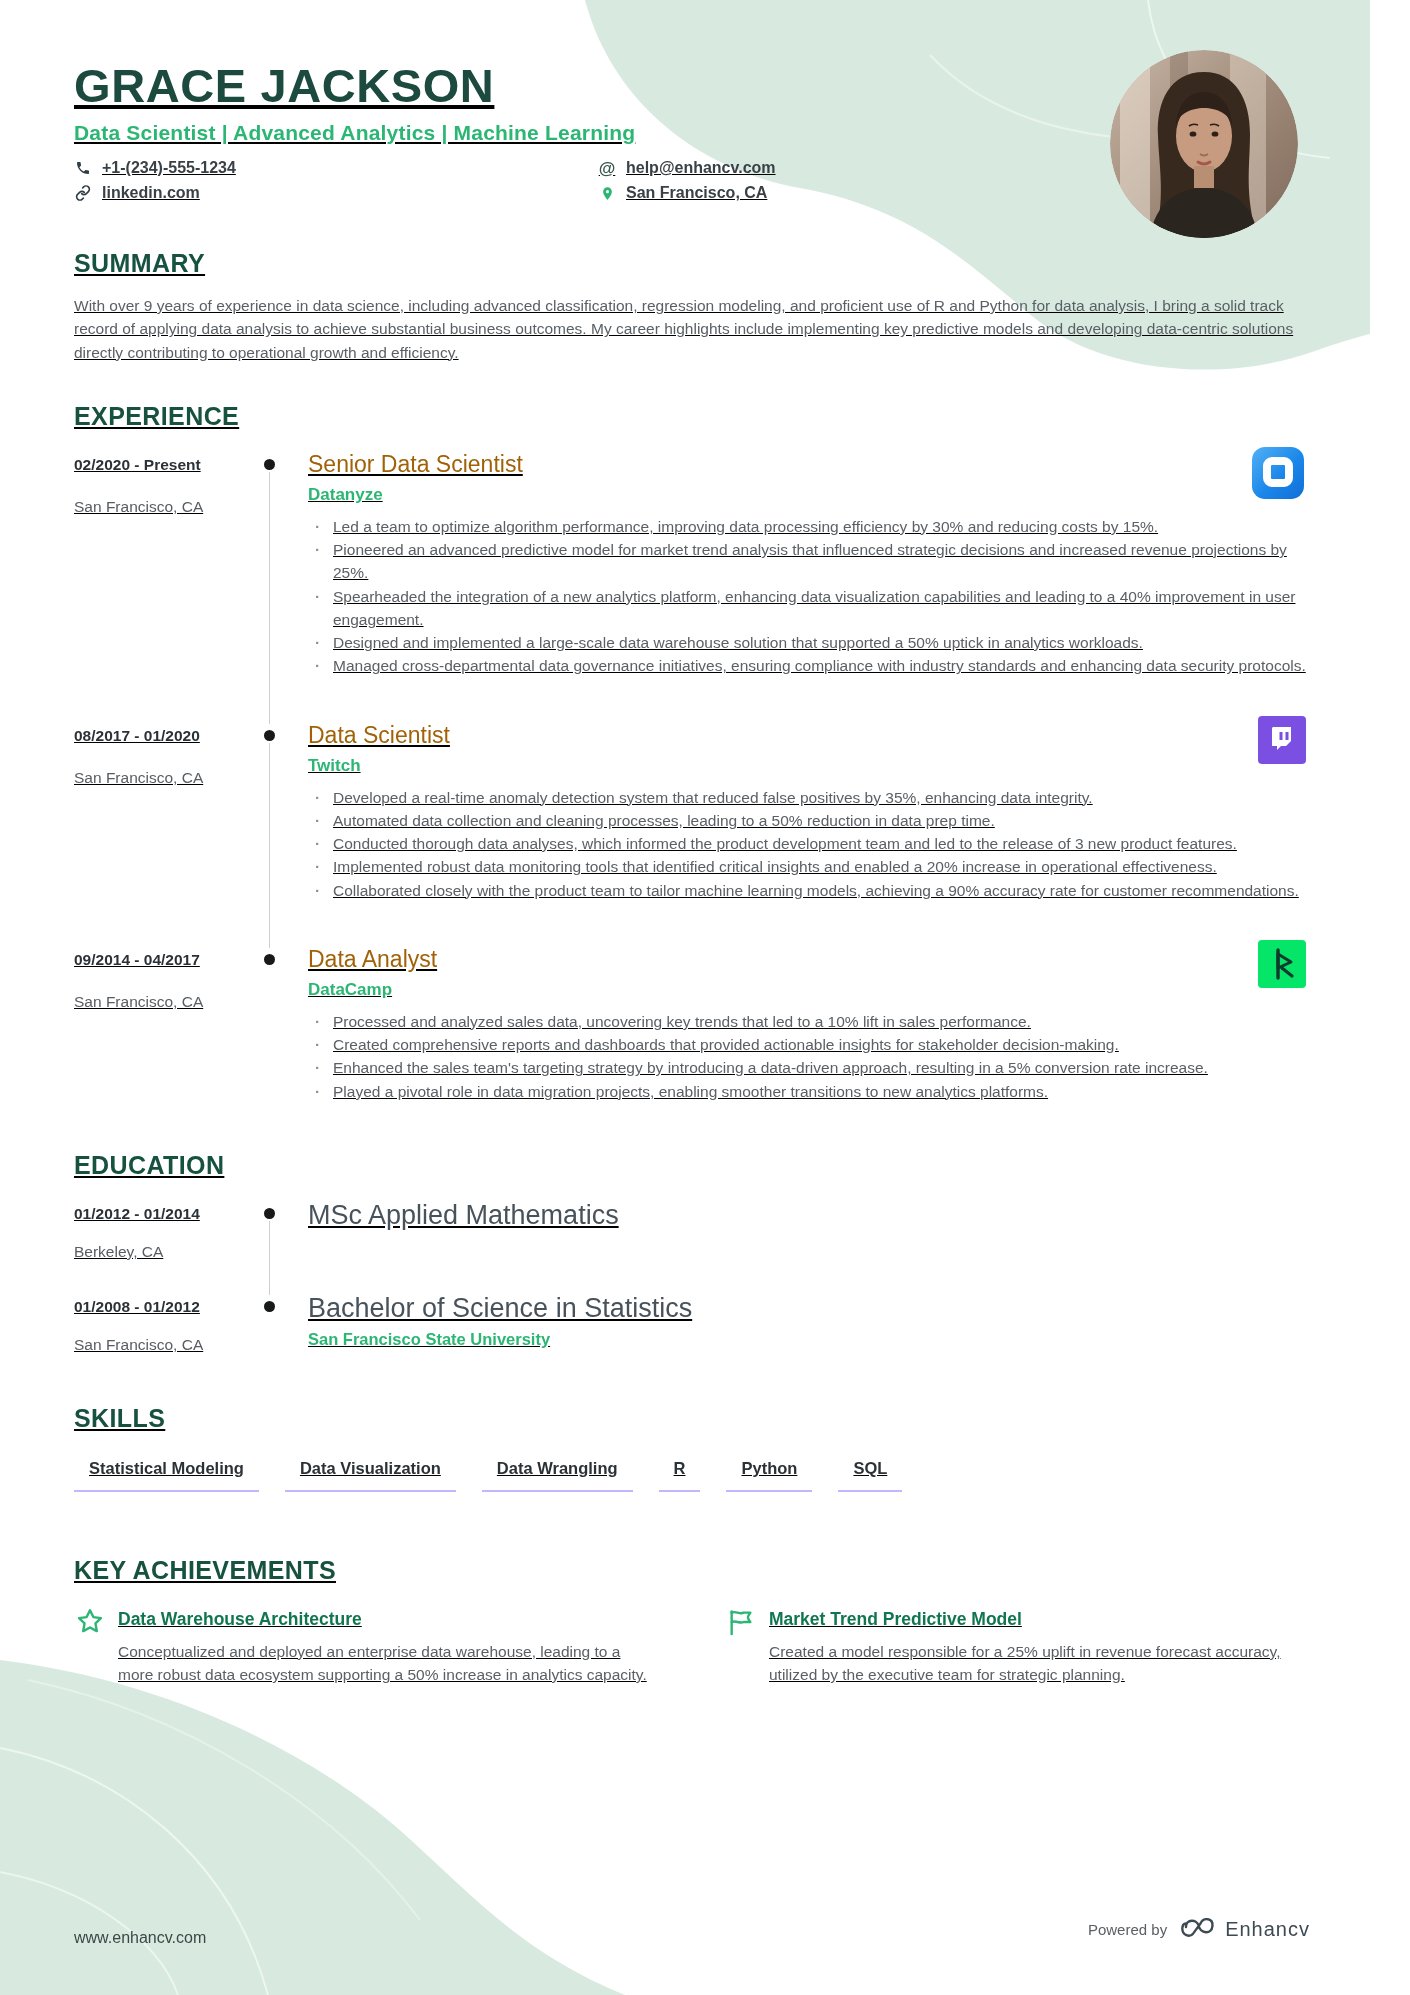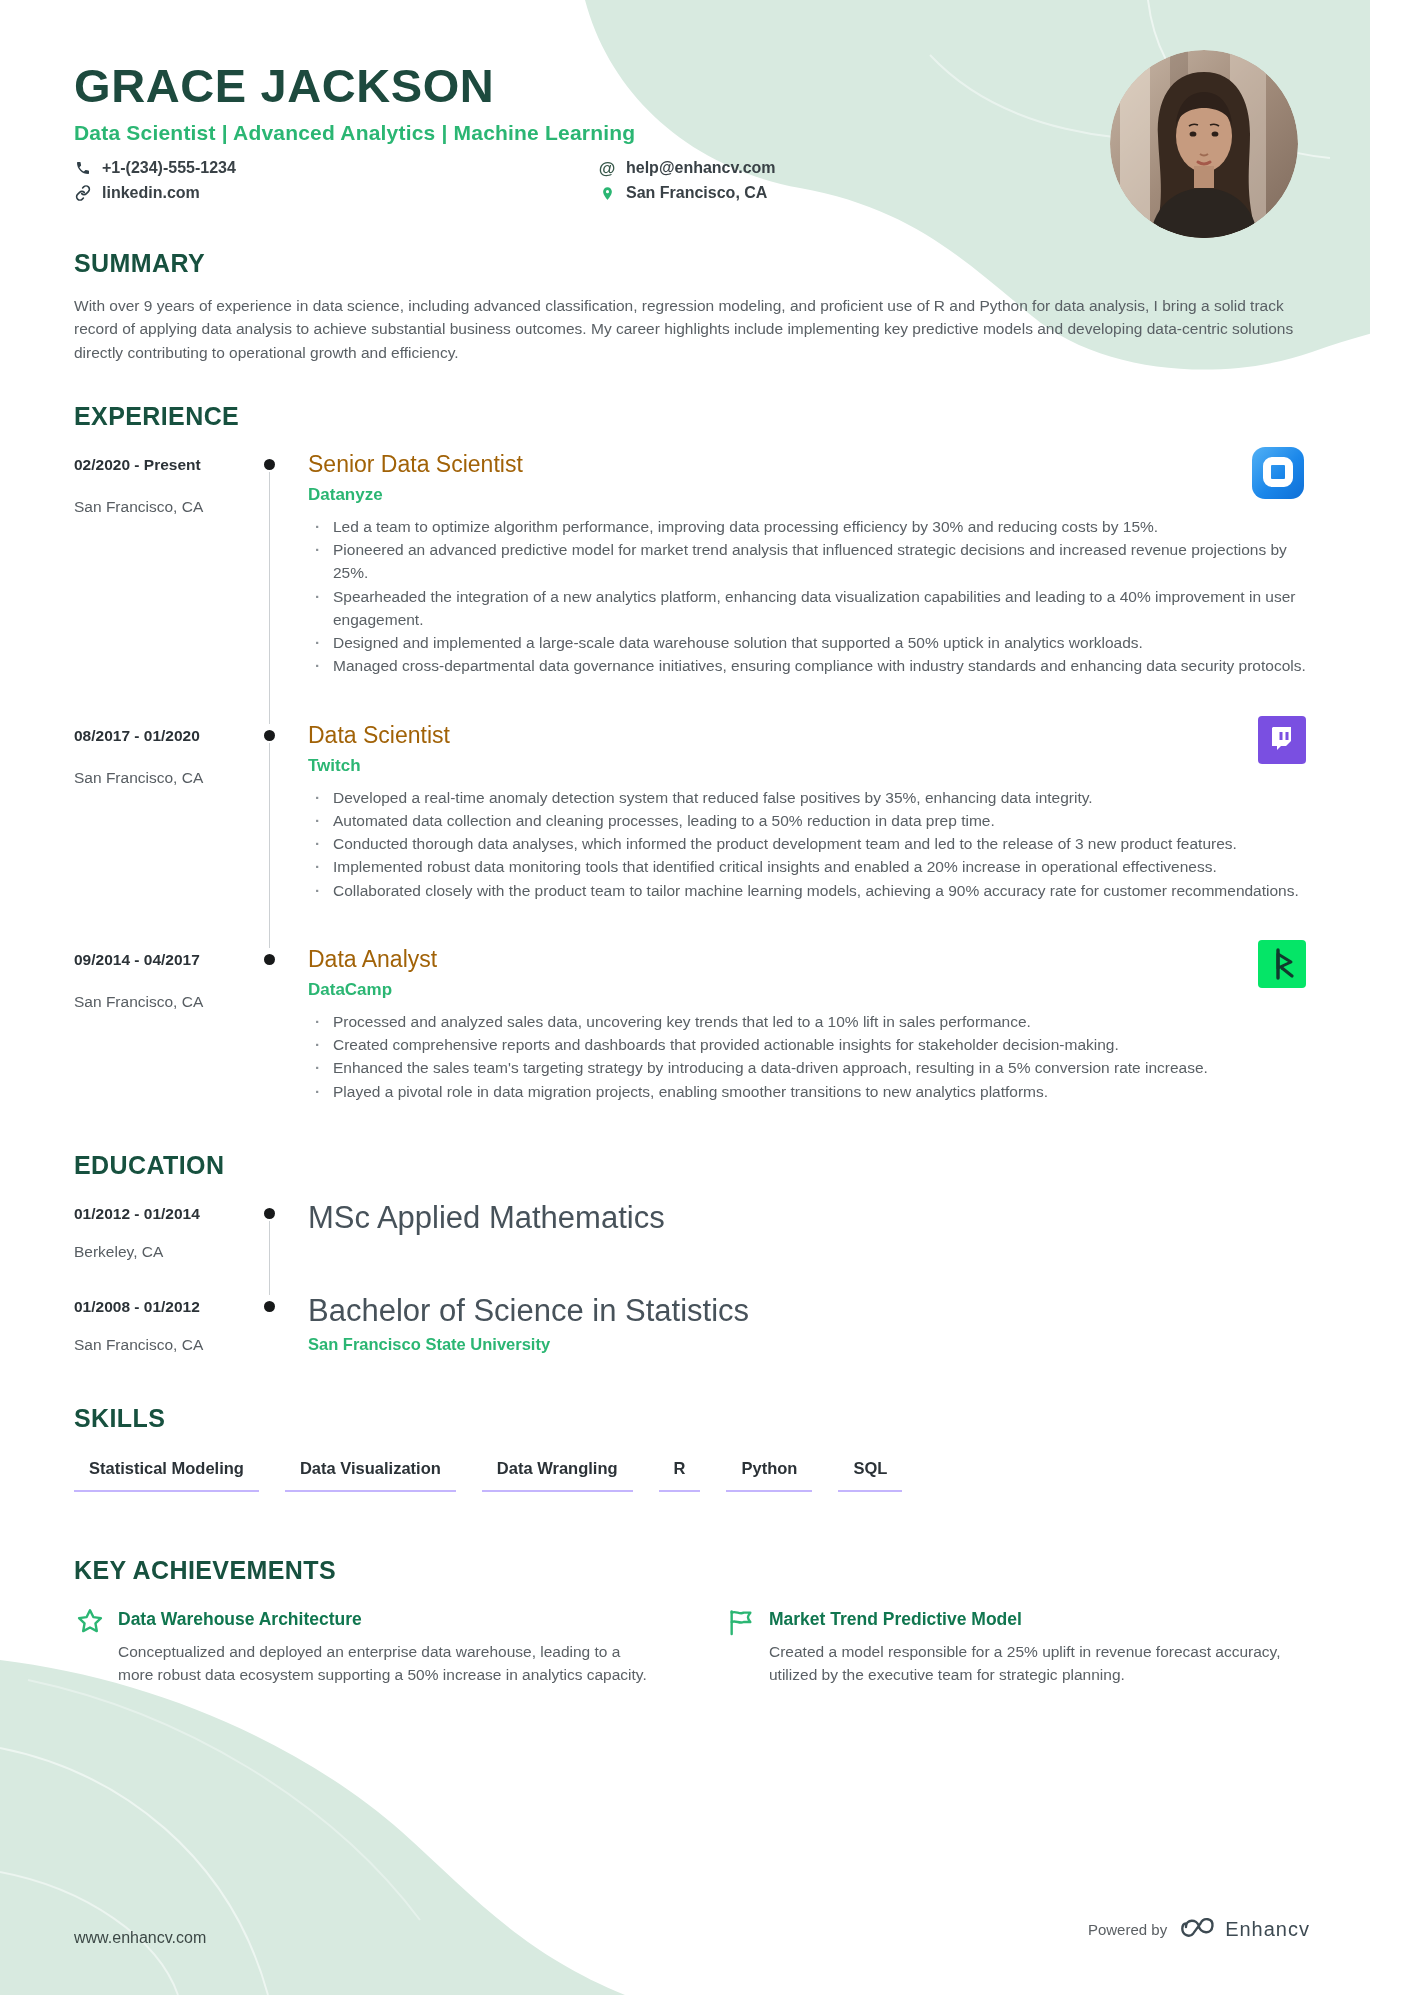--- a/index.html
+++ b/index.html
@@ -6,20 +6,21 @@
   body {
     font-family: "Liberation Sans", "DejaVu Sans", sans-serif;
     background:#ffffff;
     width:1410px;
   }
   .page {
     position:relative;
     width:1370px; height:1995px;
     background:#ffffff;
     overflow:hidden;
+    text-decoration:underline;
   }
   .deco { position:absolute; inset:0; z-index:0; pointer-events:none; }
   .content { position:relative; z-index:1; }
 
   
   .header { padding:58px 64px 0 74px; position:relative; }
   .person-name {
     margin:0; font-size:47px; font-weight:800; letter-spacing:.6px;
     color:#1d4a3e;
   }
@@ -69,21 +70,21 @@
     position:relative; padding-left:25px; font-size:15.5px; line-height:1.5; color:#5a6065;
   }
   ul.bullets li::before {
     content:"·"; position:absolute; left:7px; top:0; color:#8b9196; font-weight:700;
   }
 
   
   .education-section { margin-top:48px; }
   .edu-entry { margin-bottom:32px; }
   .edu-entry .e-loc { margin-top:20px; }
-  .edu-degree { font-size:31px; font-weight:400; color:#47525a; }
+  .edu-degree { font-size:27px; font-weight:400; color:#47525a; }
   .edu-school { margin-top:6px; font-size:16.5px; font-weight:700; color:#2bb673; }
   .edu-entry .t-line { bottom:-34px; }
 
   
   .skills-section { margin-top:50px; }
   .skills-row { display:flex; flex-wrap:wrap; margin-top:26px; }
   .skill {
     font-size:16.5px; font-weight:700; color:#2b3237;
     padding:0 15px 12px 15px; margin-right:26px;
     border-bottom:2px solid #c4b5fd;

